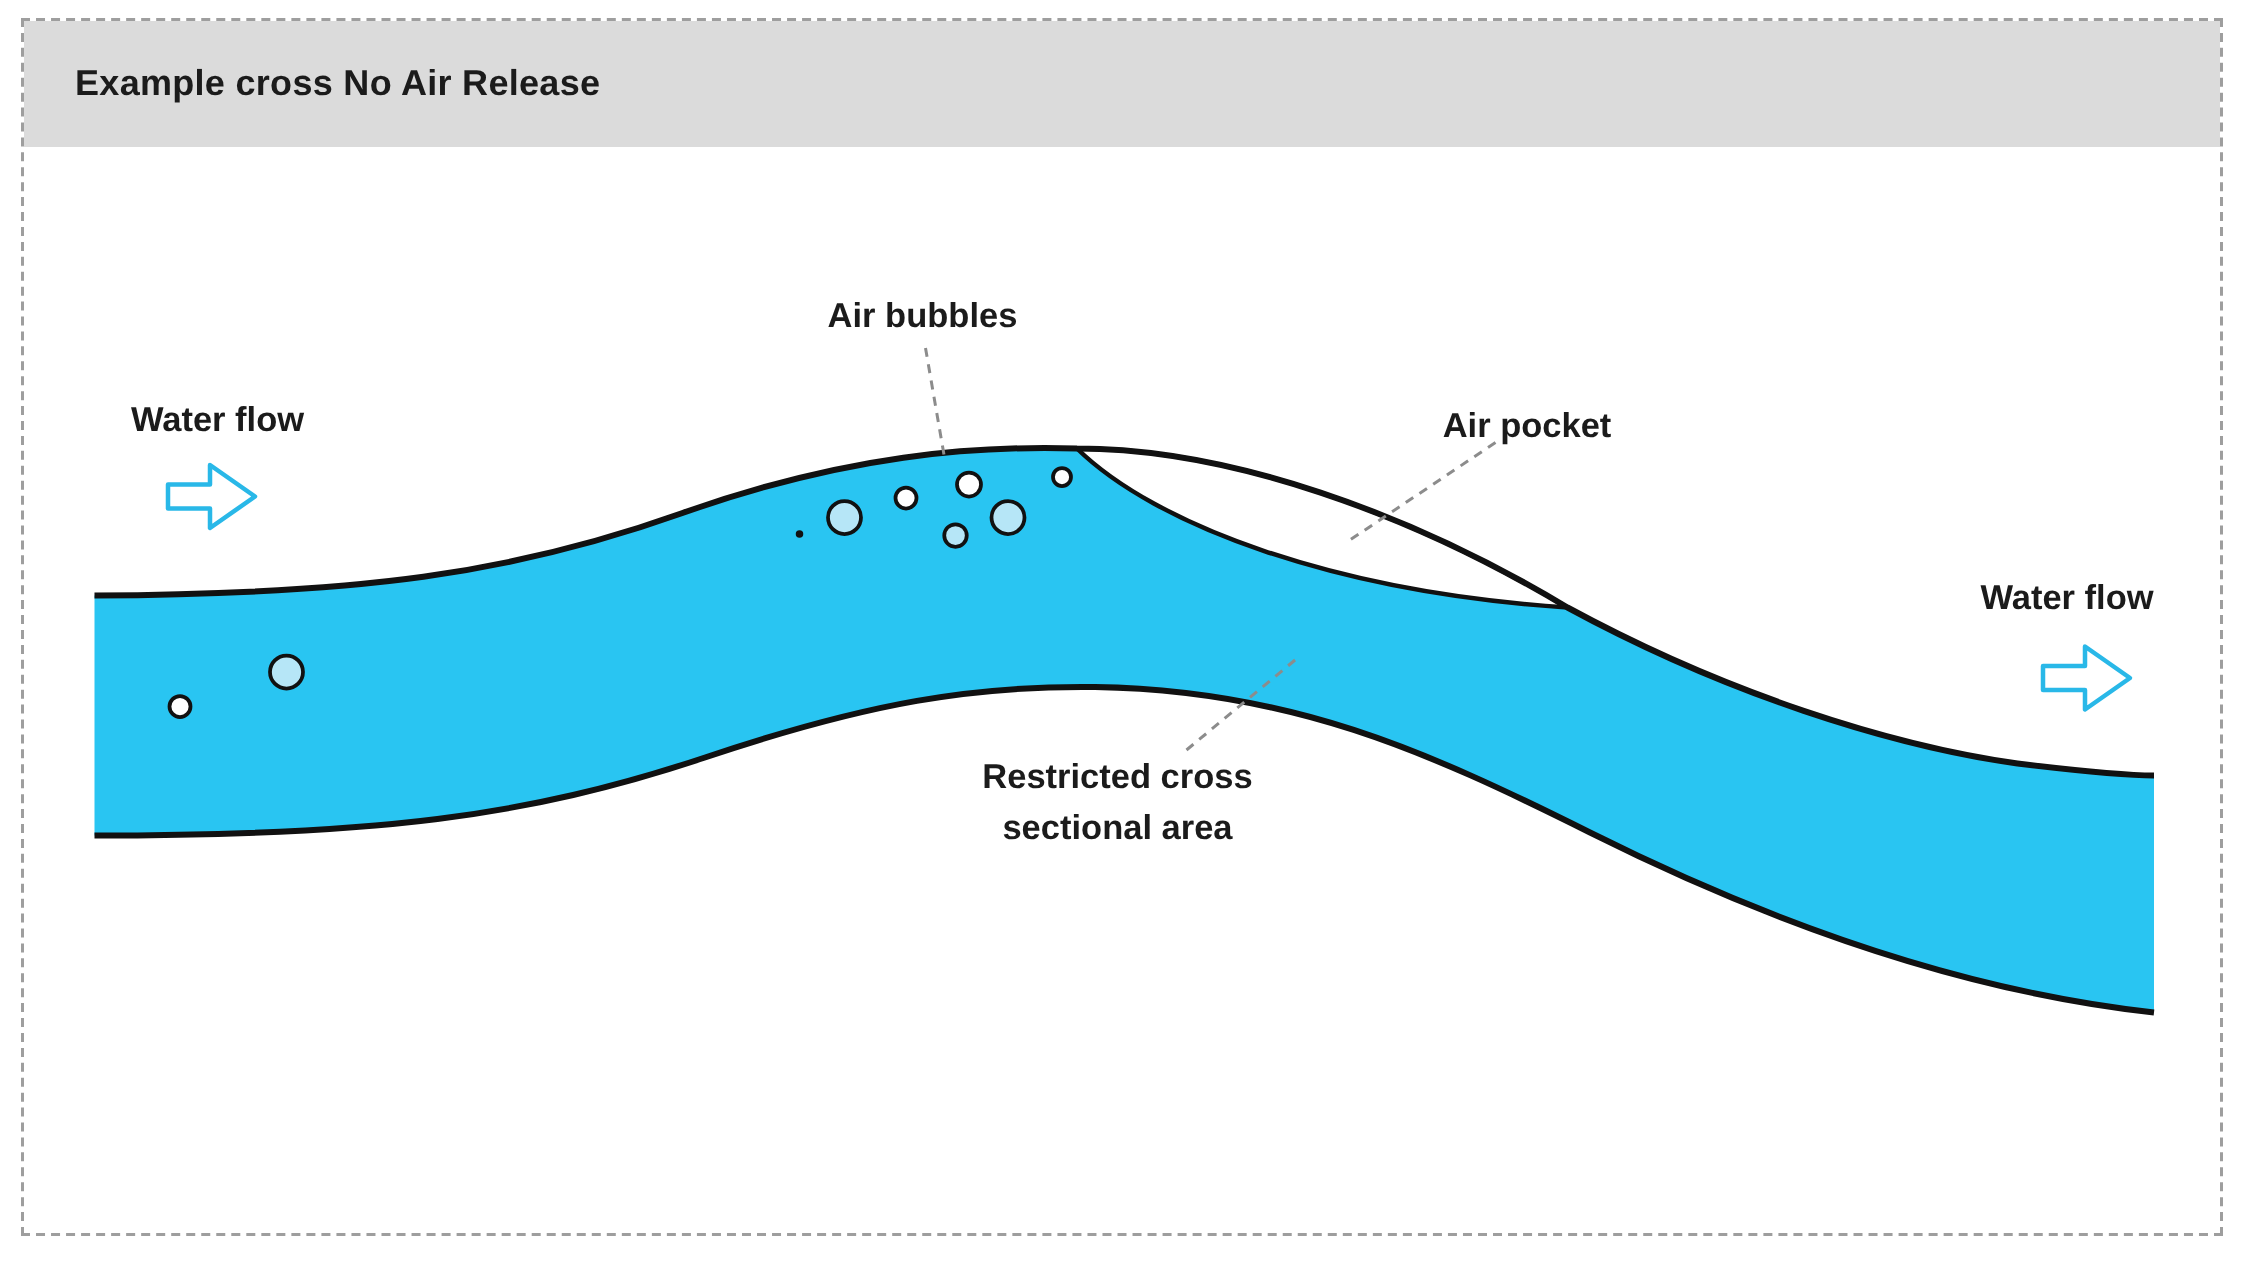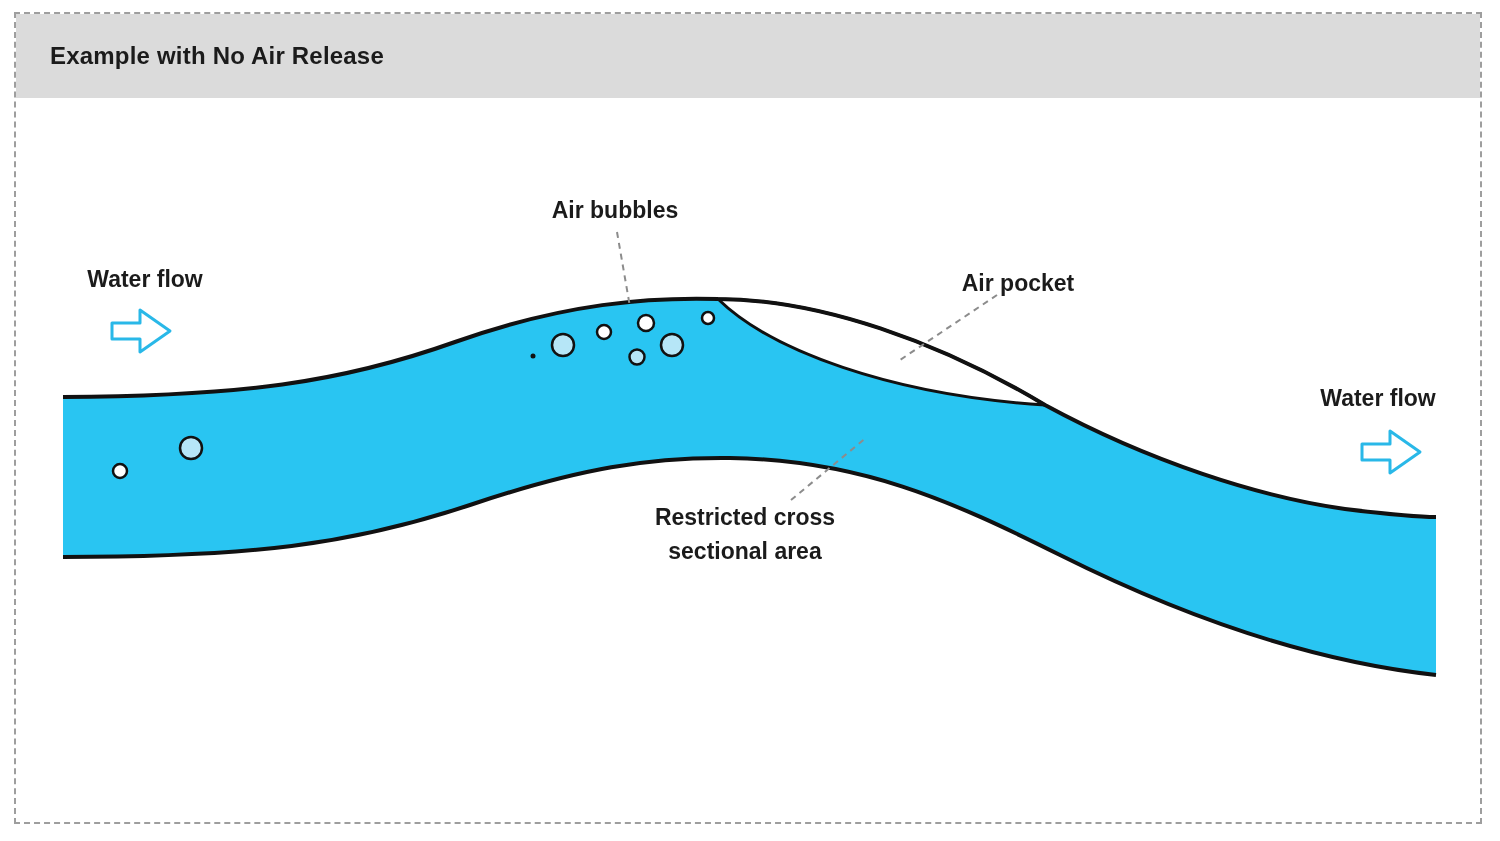--- a/index.html
+++ b/index.html
@@ -74,21 +74,21 @@
     stroke-width:3;
     fill:#ffffff;
     stroke-linejoin:round;
   }
 </style>
 </head>
 <body>
 
 <div class="frame">
   <div class="header">
-    <span class="title">Example with No Air Release</span>
+    <span class="title">Example cross No Air Release</span>
   </div>
 </div>
 
 <svg class="diagram-svg" style="position:absolute;left:0;top:0" width="1500" height="841" viewBox="0 0 1500 841">
 
   <path style="fill:var(--water)" d="M 63,397
            C 240,396 340,383 455,342
            C 565,303 650,297 718,299
            C 770,350 890,395 1045,405
            C 1150,462 1260,497 1345,509

